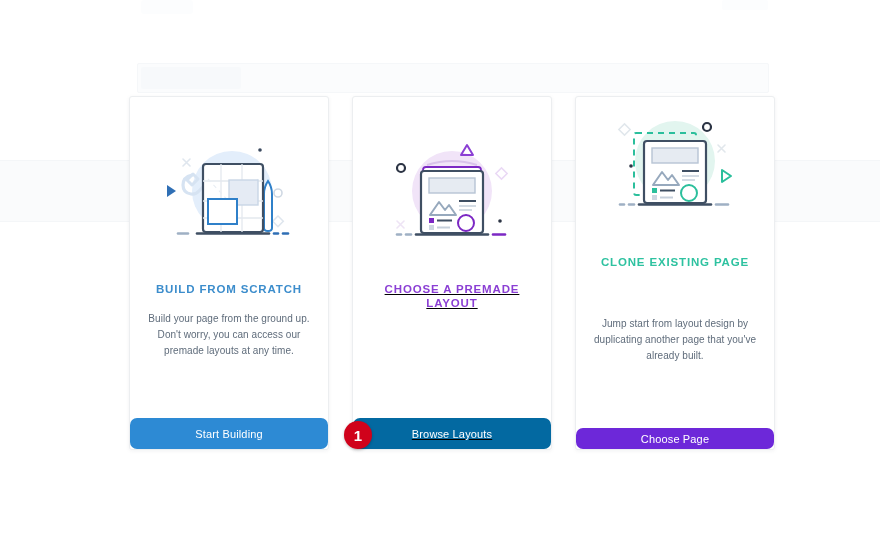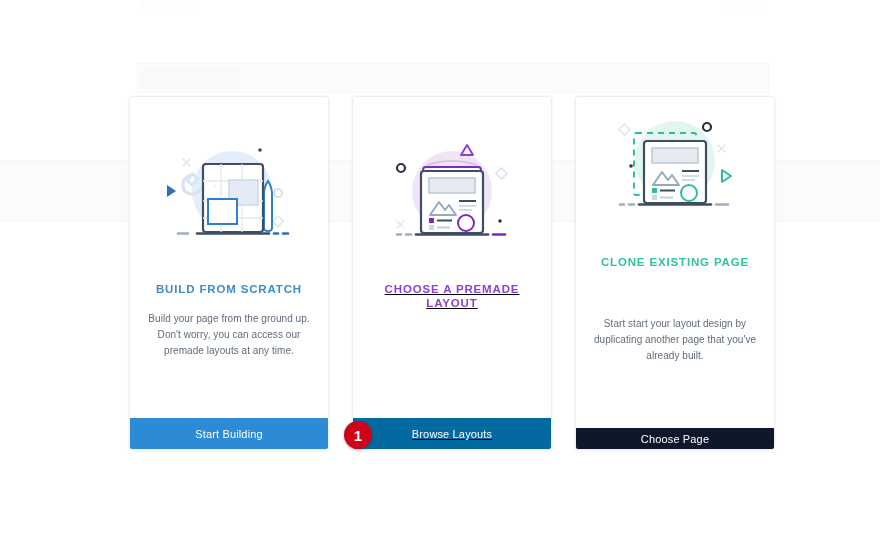--- a/index.html
+++ b/index.html
@@ -119,20 +119,21 @@
     position: relative;
     height: 31px;
     display: flex;
     align-items: center;
     justify-content: center;
     color: #ffffff;
     font-size: 11px;
     letter-spacing: 0.15px;
     cursor: pointer;
     user-select: none;
+    border-radius: 7px;
   }
 
   
   .step-badge {
     position: absolute;
     width: 28px;
     height: 28px;
     border-radius: 50%;
     background: #d0021b;
     color: #ffffff;
@@ -288,23 +289,23 @@
 
           <circle cx="79" cy="90" r="8" fill="none" stroke="#2bbf9c" stroke-width="2"></circle>
 
           <line x1="29" y1="101.5" x2="101" y2="101.5" stroke="#3f4f63" stroke-width="2.6" stroke-linecap="round"></line>
           <line x1="10" y1="101.5" x2="14" y2="101.5" stroke="#9fb0c4" stroke-width="2.6" stroke-linecap="round"></line>
           <line x1="19" y1="101.5" x2="24" y2="101.5" stroke="#9fb0c4" stroke-width="2.6" stroke-linecap="round"></line>
           <line x1="106" y1="101.5" x2="118" y2="101.5" stroke="#9fb0c4" stroke-width="2.6" stroke-linecap="round"></line>
         </svg>
       </div>
       <div class="card-title" style="color:#2ec2a0">CLONE EXISTING PAGE</div>
-      <div class="card-desc">Start start your layout design by duplicating another page that you've already built.</div>
+      <div class="card-desc">Jump start from layout design by duplicating another page that you've already built.</div>
       <div class="card-spacer"></div>
-      <div class="card-button" style="background:#0f172a">
+      <div class="card-button" style="background:#6d28d9">
         <span>Choose Page</span>
       </div>
     </div>
 
   </div>
 
   <div class="step-badge">1</div>
 
 </div>
 

